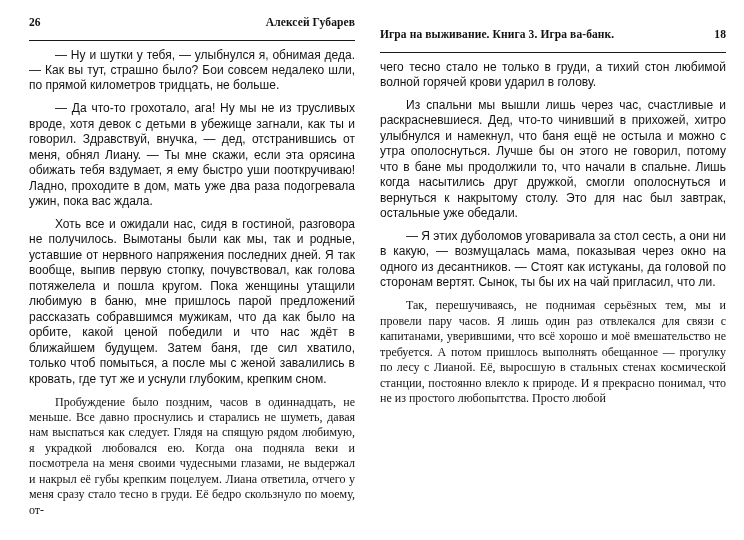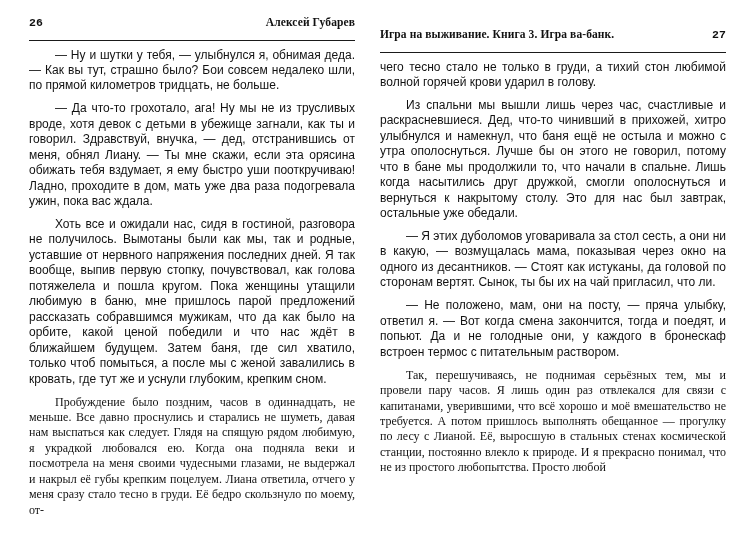--- a/index.html
+++ b/index.html
@@ -42,21 +42,21 @@
     padding-top: 16px;
     font-family: "Liberation Serif", serif;
     font-size: 11.5px;
     font-weight: bold;
     letter-spacing: 0.1px;
     color: #111111;
     white-space: nowrap;
   }
   .running-head .spacer { flex: 1 1 auto; }
   .folio {
-    font-family: Liberation Mono, monospace;
+    font-family: Liberation Serif, serif;
     font-size: 11.5px;
     font-weight: bold;
     color: #111111;
   }
   .head-rule {
     height: 0;
     border-top: 1.4px solid #1a1a1a;
     margin-top: 3.5px;
     margin-bottom: 0;
   }
@@ -103,25 +103,24 @@
       <p class="gap-before">— Да что-то грохотало, ага! Ну мы не из трусливых вроде, хотя девок с детьми в убежище загнали, как ты и говорил. Здравствуй, внучка, — дед, отстранившись от меня, обнял Лиану. — Ты мне скажи, если эта орясина обижать тебя вздумает, я ему быстро уши пооткручиваю! Ладно, проходите в дом, мать уже два раза подогревала ужин, пока вас ждала.</p>
       <p class="gap-before">Хоть все и ожидали нас, сидя в гостиной, разговора не получилось. Вымотаны были как мы, так и родные, уставшие от нервного напряжения последних дней. Я так вообще, выпив первую стопку, почувствовал, как голова потяжелела и пошла кругом. Пока женщины утащили любимую в баню, мне пришлось парой предложений рассказать собравшимся мужикам, что да как было на орбите, какой ценой победили и что нас ждёт в ближайшем будущем. Затем баня, где сил хватило, только чтоб помыться, а после мы с женой завалились в кровать, где тут же и уснули глубоким, крепким сном.</p>
       <p class="gap-before">Пробуждение было поздним, часов в одиннадцать, не меньше. Все давно проснулись и старались не шуметь, давая нам выспаться как следует. Глядя на спящую рядом любимую, я украдкой любовался ею. Когда она подняла веки и посмотрела на меня своими чудесными глазами, не выдержал и накрыл её губы крепким поцелуем. Лиана ответила, отчего у меня сразу стало тесно в груди. Её бедро скользнуло по моему, от-</p>
     </div>
   </div>
 
   <div class="page page-right">
     <div class="running-head">
       <span>Игра на выживание. Книга 3. Игра ва-банк.</span>
       <span class="spacer"></span>
-      <span class="folio">27</span>
+      <span class="folio">18</span>
     </div>
     <div class="head-rule"></div>
     <div class="body-col">
       <p class="cont">чего тесно стало не только в груди, а тихий стон любимой волной горячей крови ударил в голову.</p>
       <p class="gap-before">Из спальни мы вышли лишь через час, счастливые и раскрасневшиеся. Дед, что-то чинивший в прихожей, хитро улыбнулся и намекнул, что баня ещё не остыла и можно с утра ополоснуться. Лучше бы он этого не говорил, потому что в бане мы продолжили то, что начали в спальне. Лишь когда насытились друг дружкой, смогли ополоснуться и вернуться к накрытому столу. Это для нас был завтрак, остальные уже обедали.</p>
       <p class="gap-before">— Я этих дуболомов уговаривала за стол сесть, а они ни в какую, — возмущалась мама, показывая через окно на одного из десантников. — Стоят как истуканы, да головой по сторонам вертят. Сынок, ты бы их на чай пригласил, что ли.</p>
-      <p class="gap-before">— Не положено, мам, они на посту, — пряча улыбку, ответил я. — Вот когда смена закончится, тогда и поедят, и попьют. Да и не голодные они, у каждого в бронескаф встроен термос с питательным раствором.</p>
       <p class="gap-before">Так, перешучиваясь, не поднимая серьёзных тем, мы и провели пару часов. Я лишь один раз отвлекался для связи с капитанами, уверившими, что всё хорошо и моё вмешательство не требуется. А потом пришлось выполнять обещанное — прогулку по лесу с Лианой. Её, выросшую в стальных стенах космической станции, постоянно влекло к природе. И я прекрасно понимал, что не из простого любопытства. Просто любой</p>
     </div>
   </div>
 
 </div>
 
 </body></html>

